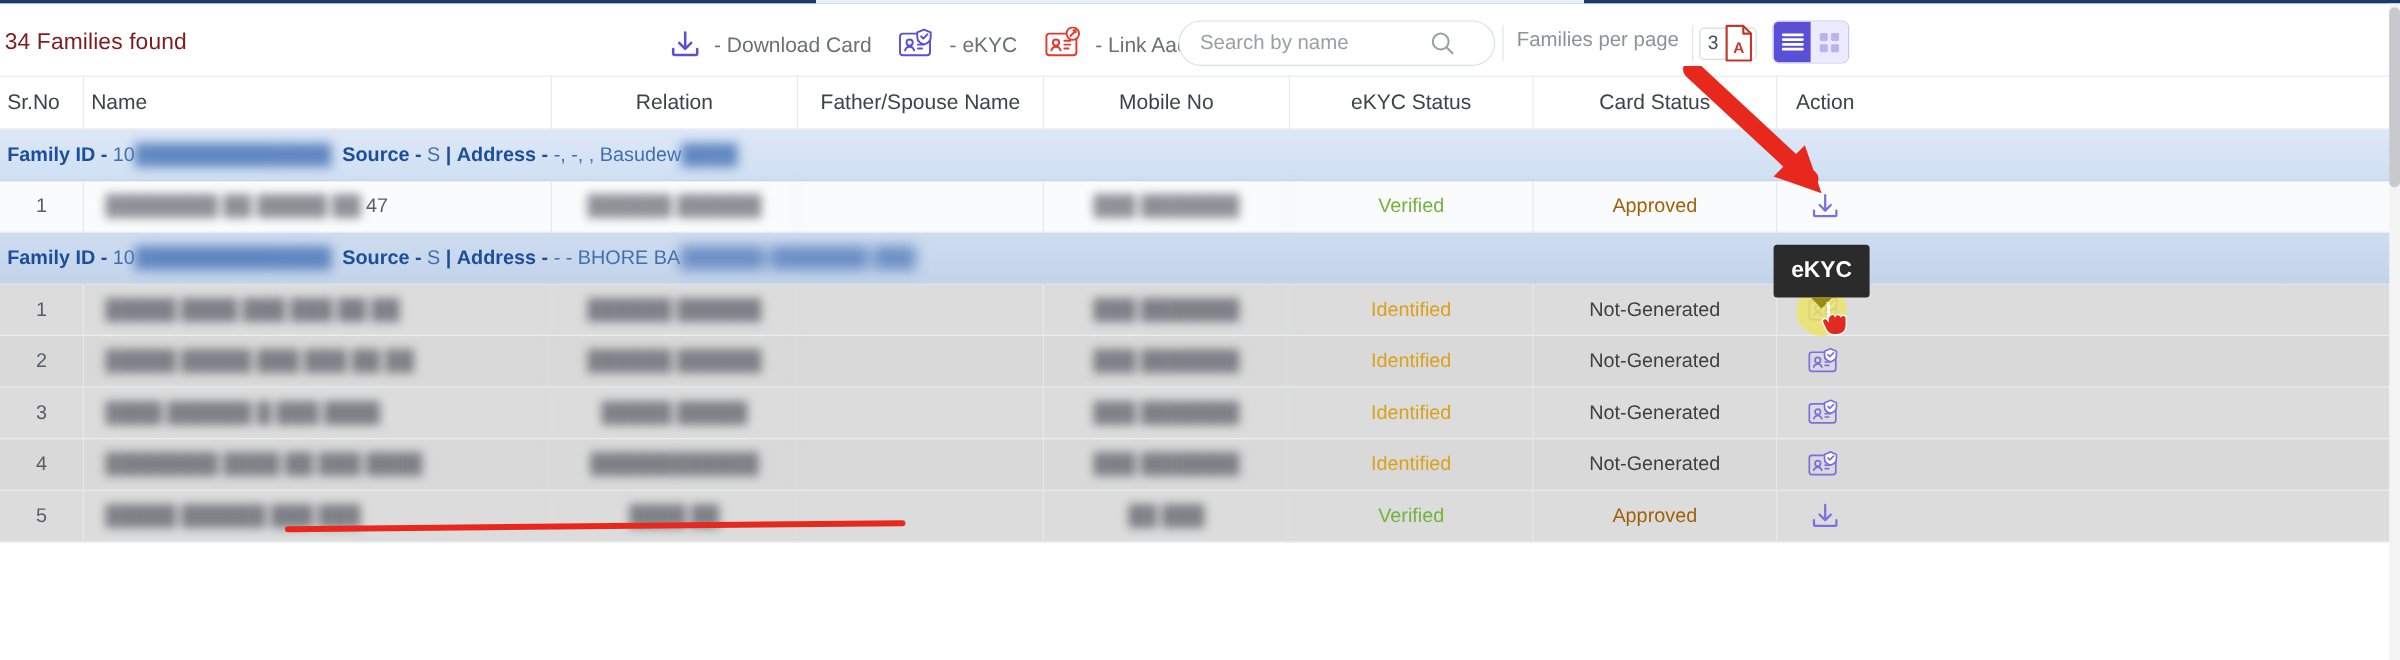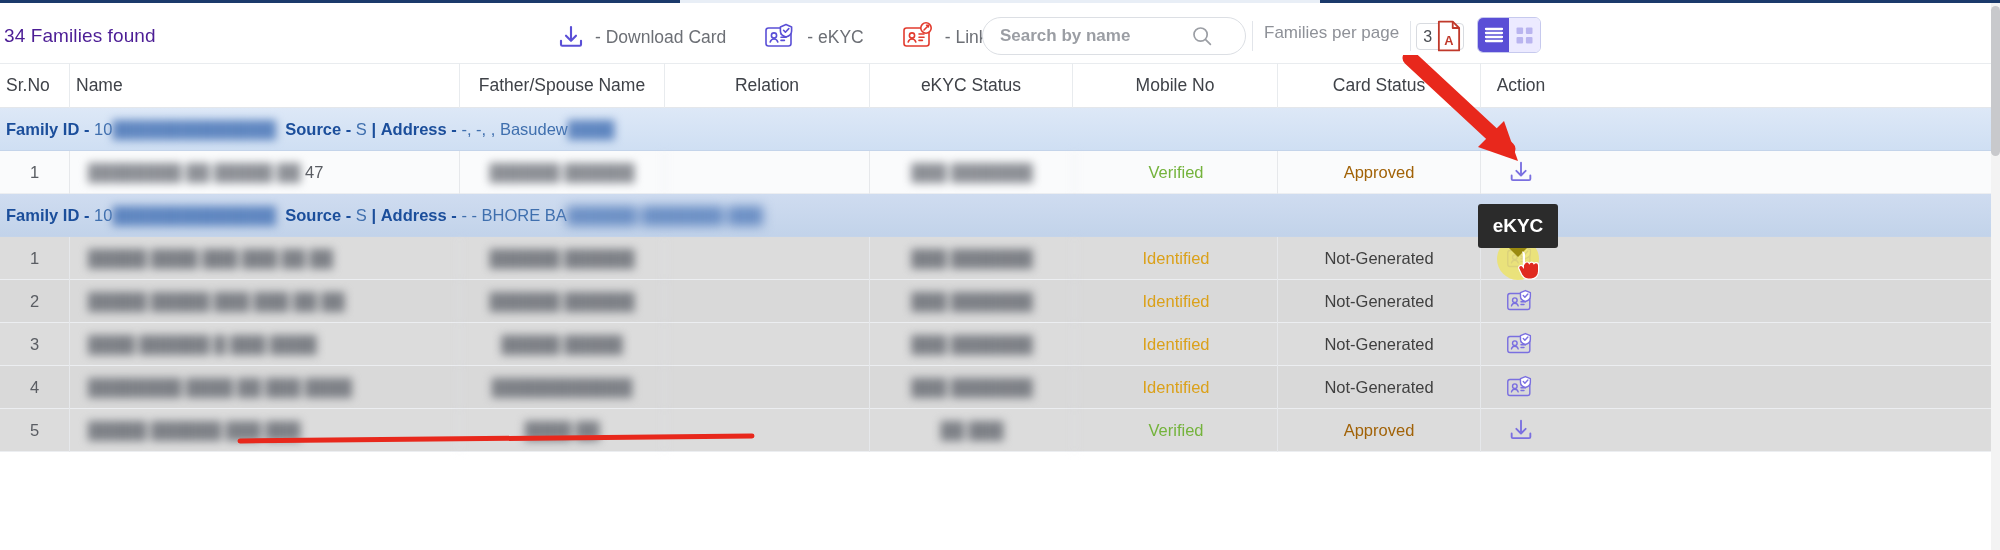--- a/index.html
+++ b/index.html
@@ -21,46 +21,46 @@
     background:#e8eef6;
   }
 
   
   .toolbar {
     position:absolute; top:3px; left:0; width:2000px; height:60px;
     display:flex; align-items:center; background:#fff;
   }
   .families-found {
     position:absolute; left:4px; top:22px;
-    font-size:19px; color:#4c1d95; font-weight:400; letter-spacing:.1px;
+    font-size:19px; color:#7f1d1d; font-weight:400; letter-spacing:.1px;
   }
 
   .legend {
     position:absolute; left:556px; top:14px;
-    display:flex; align-items:center; gap:16px; height:40px;
+    display:flex; align-items:center; gap:0px; height:40px;
   }
   .legend-item { display:flex; align-items:center; gap:9px; margin-right:22px; }
   .legend-label { font-size:17.5px; color:#6c6f75; white-space:nowrap; }
 
   
   .ico { display:inline-block; line-height:0; }
   .ico svg { display:block; }
 
   
   .search-wrap {
     position:absolute; left:982px; top:14px;
     width:264px; height:38px;
     border:1px solid #dcdfe4; border-radius:19px;
     display:flex; align-items:center; background:#fff;
   }
   .search-input {
     border:none; outline:none; background:transparent;
     font-family:"Liberation Sans", sans-serif;
     font-size:17px; color:#3b3d42;
-    padding-left:17px; width:196px; height:48px;font-weight:bold;
+    padding-left:17px; width:196px; height:48px;
   }
   .search-input::placeholder { color:#9b9ea4; }
   .search-btn {
     width:46px; height:36px; display:flex; align-items:center; justify-content:center;
     background:transparent; border:none; cursor:pointer;
   }
 
   .divider-v {
     position:absolute; width:1px; height:30px; background:#e2e5ea; top:18px;
   }
@@ -325,24 +325,24 @@
       </div>
     </div>
 
   </div>
 
   <div class="table">
 
     <div class="thead">
       <div class="th c-sr left">Sr.No</div>
       <div class="th c-name left">Name</div>
+      <div class="th c-rel center">Relation</div>
       <div class="th c-fath center">Father/Spouse Name</div>
-      <div class="th c-rel center">Relation</div>
+      <div class="th c-mob center">Mobile No</div>
       <div class="th c-ekyc center">eKYC Status</div>
-      <div class="th c-mob center">Mobile No</div>
       <div class="th c-card center">Card Status</div>
       <div class="th c-act center">Action</div>
     </div>
 
     <div class="family-row">
       <div class="fam-text">
         <span class="fam-b">Family ID -</span>
         <span>&nbsp;</span>
         <span class="fam-n">10</span>
         <span class="blurred">██████████████</span>

